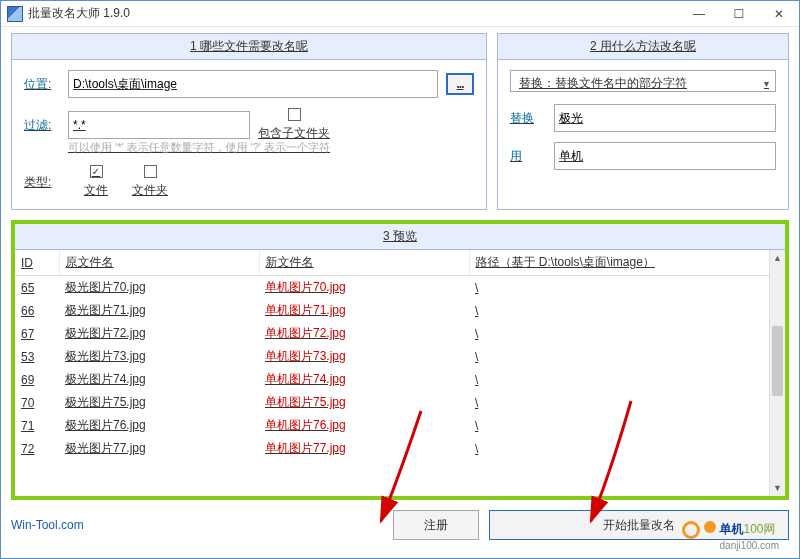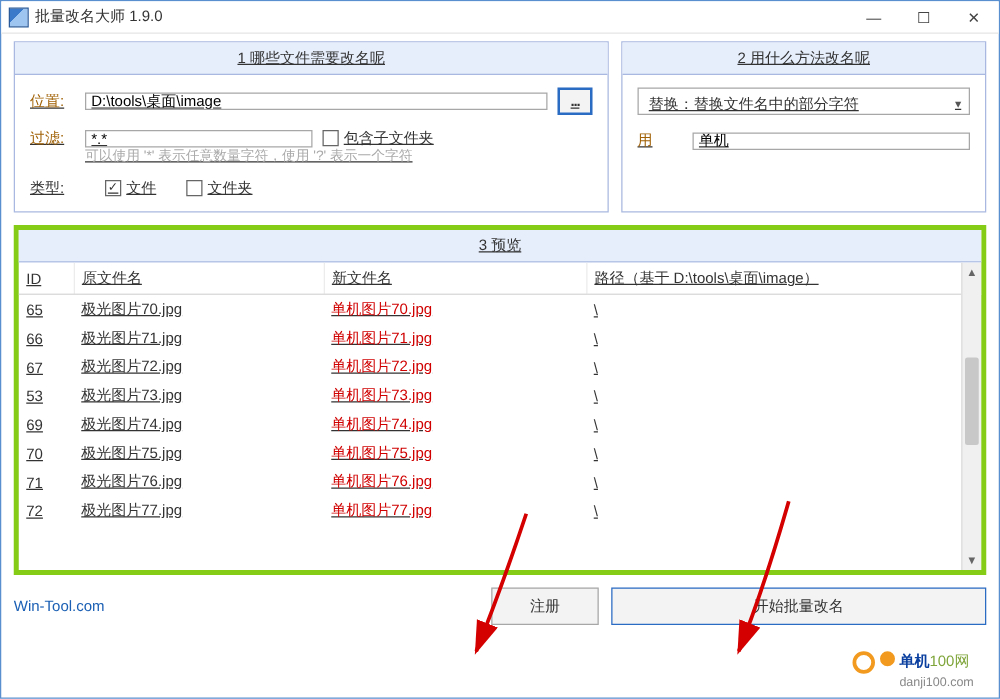--- a/index.html
+++ b/index.html
@@ -44,41 +44,41 @@
   .panel-title {
     background: #e6eefc;
     border-bottom: 1px solid #a8b8e0;
     text-align: center;
     padding: 4px 0;
   }
   .panel-body { padding: 10px 12px; }
   .p1 { flex: 0 0 476px; }
   .p2 { flex: 1; }
   .formrow { display: flex; align-items: center; margin-bottom: 10px; gap: 8px; }
-  .formrow label { width: 36px; color:#a16207; }
+  .formrow label { width: 36px; color:#0369a1; }
   input[type=text] {
     border: 1px solid #a7a7a7;
-    height: 14px;
+    height: 28px;
     padding: 2px 4px;
     font-family: inherit;
     font-size: 12px;
     background:#fff;
   }
   .loc-input { flex: 1; }
   .browse-btn {
     width: 28px; height: 22px;
     border: 2px solid #2a6bc4;
     background: #f3f3f3;
     font-weight: bold;
     color:#333;
     display:flex;align-items:center;justify-content:center;
     letter-spacing:-1px;
   }
   .filter-input { width: 182px; }
-  .chk { display: inline-flex; align-items: center; gap: 4px; }
+  .chk { display: inline-flex; align-items: center; gap: 4px; flex-direction: column; }
   .chkbox {
     width: 13px; height: 13px;
     border: 1px solid #666;
     display:inline-flex;align-items:center;justify-content:center;
     font-size:10px; line-height:1;
   }
   .hint { color: #aaa; font-size: 11px; margin: -4px 0 10px 44px; }
   .type-row { display:flex; align-items:center; gap:24px; }
   .type-row .tlabel { width:36px; }
   .select-like {
@@ -203,20 +203,24 @@
         </div>
       </div>
     </div>
 
     <div class="panel p2">
       <div class="panel-title">2 用什么方法改名呢</div>
       <div class="panel-body">
         <div class="select-like">
           <span>替换：替换文件名中的部分字符</span>
           <span class="chev">▾</span>
+        </div>
+        <div class="formrow">
+          <label>替换</label>
+          <input type="text" value="极光" style="">
         </div>
         <div class="formrow">
           <label>用</label>
           <input type="text" value="单机" style="">
         </div>
       </div>
     </div>
   </div>
 
   <div class="panel preview">

